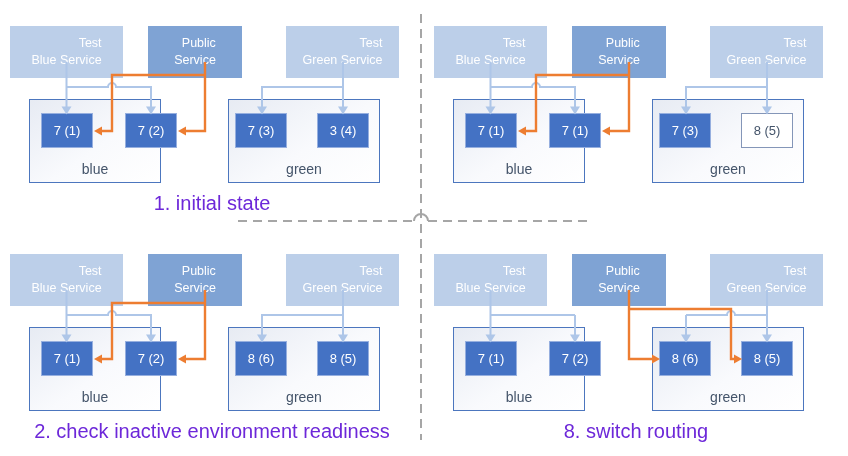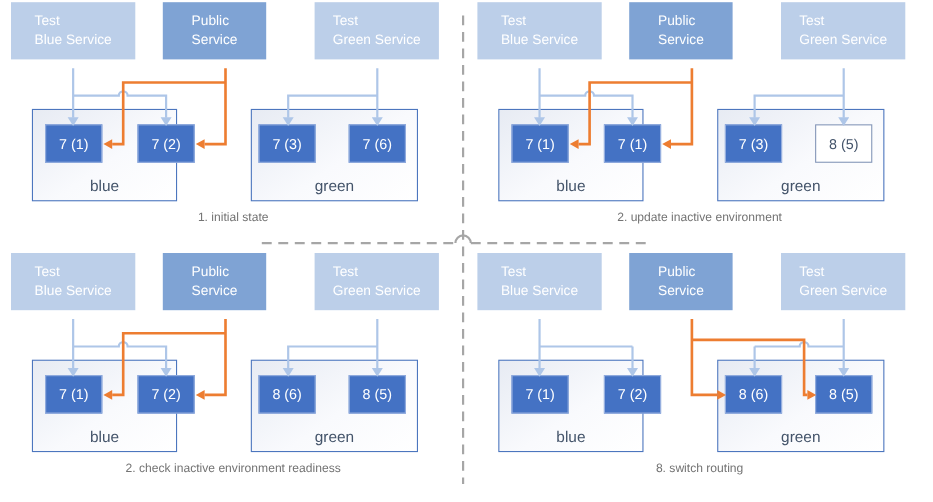--- a/index.html
+++ b/index.html
@@ -1,42 +1,42 @@
 <!DOCTYPE html>
 <html><head>
 <meta charset="utf-8">
 <style>
   html,body{margin:0;padding:0;background:#fff;}
   .canvas{position:relative;width:848px;height:456px;background:#fff;
           font-family:"Liberation Sans",sans-serif;overflow:hidden;}
   .quadrant{position:absolute;width:424px;height:228px;}
   .q1{left:0;top:0}.q2{left:424px;top:0}.q3{left:0;top:228px}.q4{left:424px;top:228px}
 
-  .svc{position:absolute;top:2px;height:52px;width:113px;display:flex;align-items:center;
-       justify-content:center;text-align:left;color:#fff;font-size:12.5px;line-height:1.35;
+  .svc{position:absolute;top:26px;height:52px;width:113px;display:flex;align-items:center;
+       justify-content:center;text-align:right;color:#fff;font-size:12.5px;line-height:1.35;
        white-space:pre-line;}
   .svc.light{background:#BCCFE9;}
   .svc.dark{background:#7FA3D4;width:94px;}
   .svc.s1{left:10px}.svc.s2{left:148px}.svc.s3{left:286px}
 
   .env{position:absolute;top:99px;height:84px;border:1.5px solid #4C76BE;box-sizing:border-box;
        background:linear-gradient(145deg,#E7EBF3 0%,#F9FAFD 55%,#ffffff 100%);}
   .env.blue{left:29px;width:132px;padding-left:24px;}
   .env.green{left:228px;width:152px;}
   .env-label{position:absolute;left:0;right:0;bottom:5px;text-align:center;color:#44546A;
              font-size:14px;margin-top:40px;}
 
   .pod{position:absolute;top:13px;width:52px;height:35px;background:#4472C4;
        border:1.5px solid #96AFDF;box-sizing:border-box;display:flex;align-items:center;
        justify-content:center;color:#fff;font-size:13px;}
   .pod.p1{left:11px}.pod.p2{left:95px}.pod.p3{left:6px}.pod.p4{left:88px}
   .pod[data-variant="outline"]{background:#fff;color:#44546A;border:1.5px solid #8496B8;}
 
-  .caption{position:absolute;top:192px;left:0;width:424px;text-align:center;color:#737373;
-           font-size:11px;}
+  .caption{position:absolute;top:192px;left:0;width:424px;text-align:center;color:#6d28d9;
+           font-size:20px;}
 
   svg.wires{position:absolute;left:0;top:0;pointer-events:none;}
   svg.dividers{position:absolute;left:0;top:0;pointer-events:none;}
   .lb{stroke:#AEC6E8;stroke-width:2;fill:none;}
   .lbh{fill:#AEC6E8;stroke:none;}
   .or{stroke:#ED7D31;stroke-width:2.4;fill:none;}
   .orh{fill:#ED7D31;stroke:none;}
   .dash{stroke:#A6A6A6;stroke-width:2;fill:none;stroke-dasharray:9 6;}
   .dashsolid{stroke:#A6A6A6;stroke-width:2;fill:none;}
 </style>
@@ -52,21 +52,21 @@
   </svg>
 
   <section class="quadrant q1">
     <div class="env blue">
       <div class="pod p1" data-variant="filled">7 (1)</div>
       <div class="pod p2" data-variant="filled">7 (2)</div>
       <div class="env-label">blue</div>
     </div>
     <div class="env green">
       <div class="pod p3" data-variant="filled">7 (3)</div>
-      <div class="pod p4" data-variant="filled">7 (6)</div>
+      <div class="pod p4" data-variant="filled">3 (4)</div>
       <div class="env-label">green</div>
     </div>
     <div class="svc light s1">Test
 Blue Service</div>
     <div class="svc dark s2">Public
 Service</div>
     <div class="svc light s3">Test
 Green Service</div>
     <svg class="wires" width="424" height="228">
       <g>
@@ -115,21 +115,20 @@
         <path class="lb" d="M343,62 V87 H262 V107 M343,87 V107"></path>
         <polygon class="lbh" points="257,106.5 267,106.5 262,114.5"></polygon>
         <polygon class="lbh" points="338,106.5 348,106.5 343,114.5"></polygon>
       </g>
       <g>
         <path class="or" d="M205,62 V75 H112 V131 H102 M205,75 V131 H186"></path>
         <polygon class="orh" points="102,126.6 102,135.4 94,131"></polygon>
         <polygon class="orh" points="186,126.6 186,135.4 178,131"></polygon>
       </g>
     </svg>
-    <div class="caption">2. update inactive environment</div>
   </section>
 
   <section class="quadrant q3">
     <div class="env blue">
       <div class="pod p1" data-variant="filled">7 (1)</div>
       <div class="pod p2" data-variant="filled">7 (2)</div>
       <div class="env-label">blue</div>
     </div>
     <div class="env green">
       <div class="pod p3" data-variant="filled">8 (6)</div>

